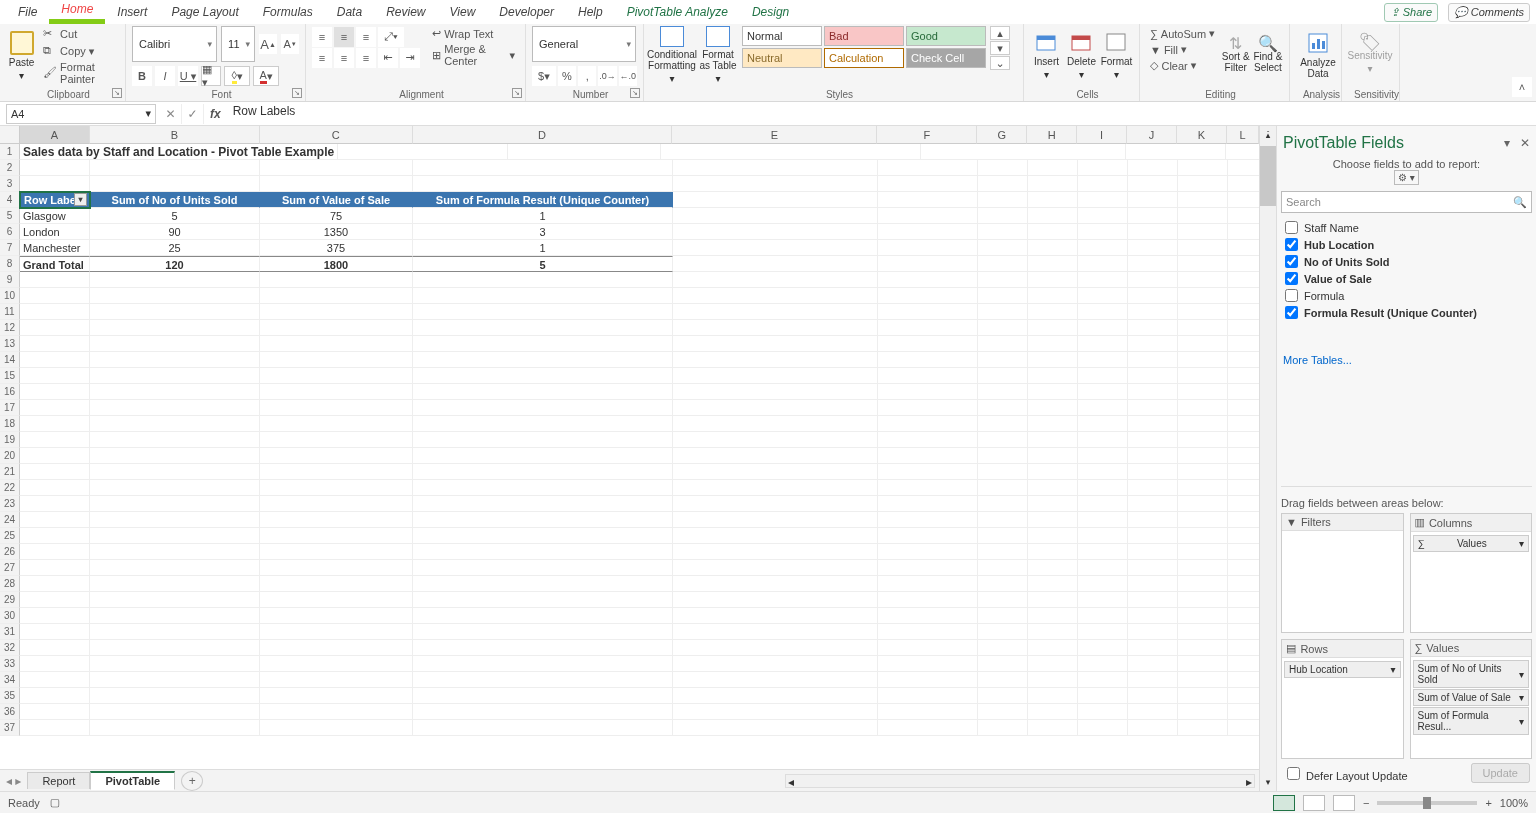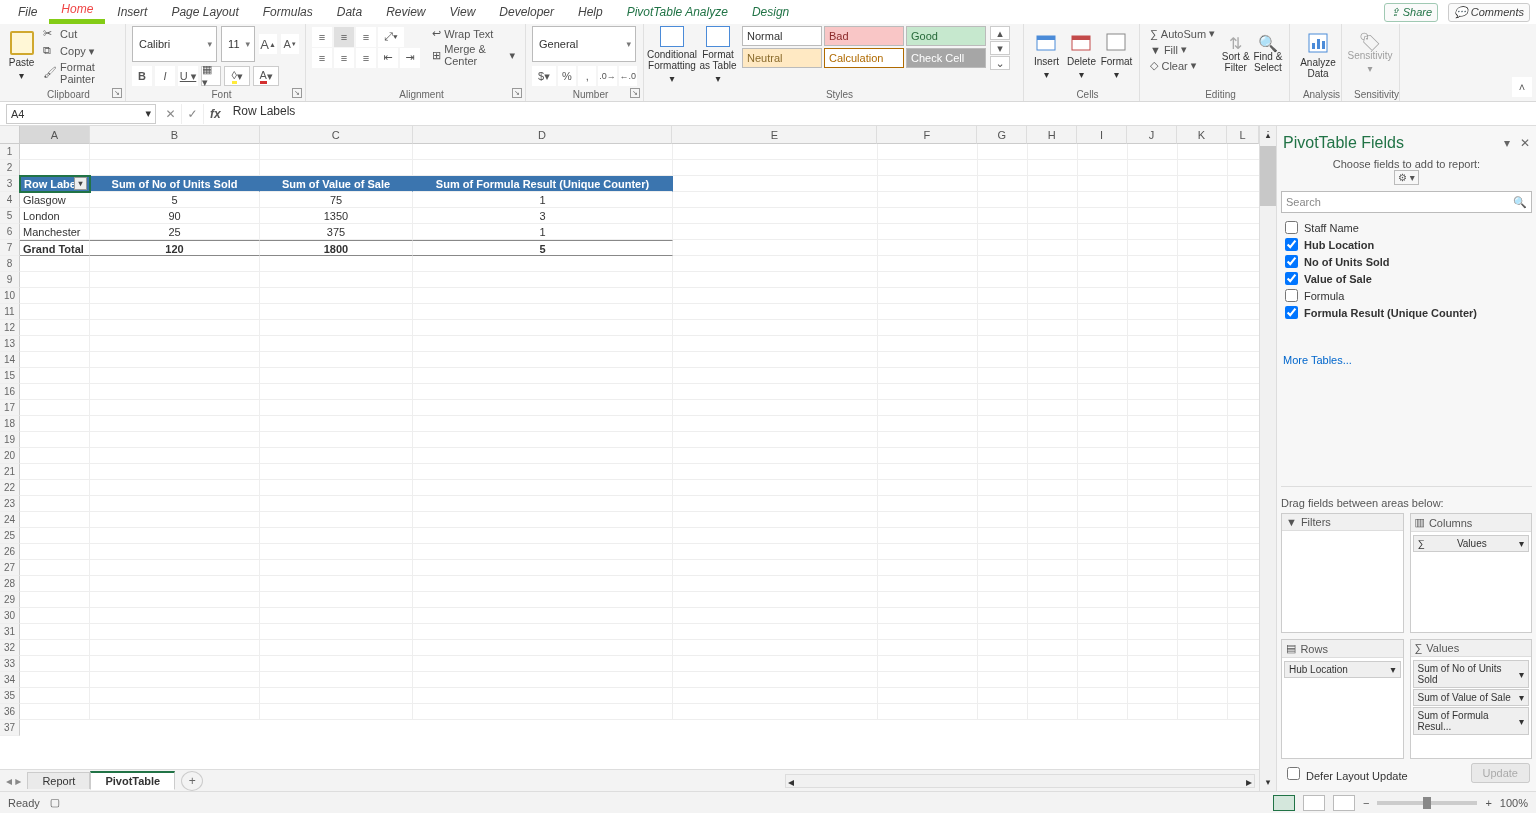--- a/index.html
+++ b/index.html
@@ -391,20 +391,29 @@
               <div class="rownum">31</div>
               <div class="rownum">32</div>
               <div class="rownum">33</div>
               <div class="rownum">34</div>
               <div class="rownum">35</div>
               <div class="rownum">36</div>
               <div class="rownum">37</div>
             </div>
           <div class="grid" id="grid">
               <div class="row">
+                <div class="cell cA title" style="overflow: visible; white-space: nowrap; width: auto; position: relative; z-index: 2;">Sales data by Staff and Location - Pivot Table Example</div>
+                <div class="cell cB"></div>
+                <div class="cell cC"></div>
+                <div class="cell cD"></div>
+                <div class="cell cE"></div>
+                <div class="cell cF"></div>
+                <div class="cell cG"></div>
+              </div>
+              <div class="row">
                 <div class="cell cA"></div>
                 <div class="cell cB"></div>
                 <div class="cell cC"></div>
                 <div class="cell cD"></div>
                 <div class="cell cE"></div>
                 <div class="cell cF"></div>
                 <div class="cell cG"></div>
                 <div class="cell cH"></div>
                 <div class="cell cI"></div>
                 <div class="cell cJ"></div>

